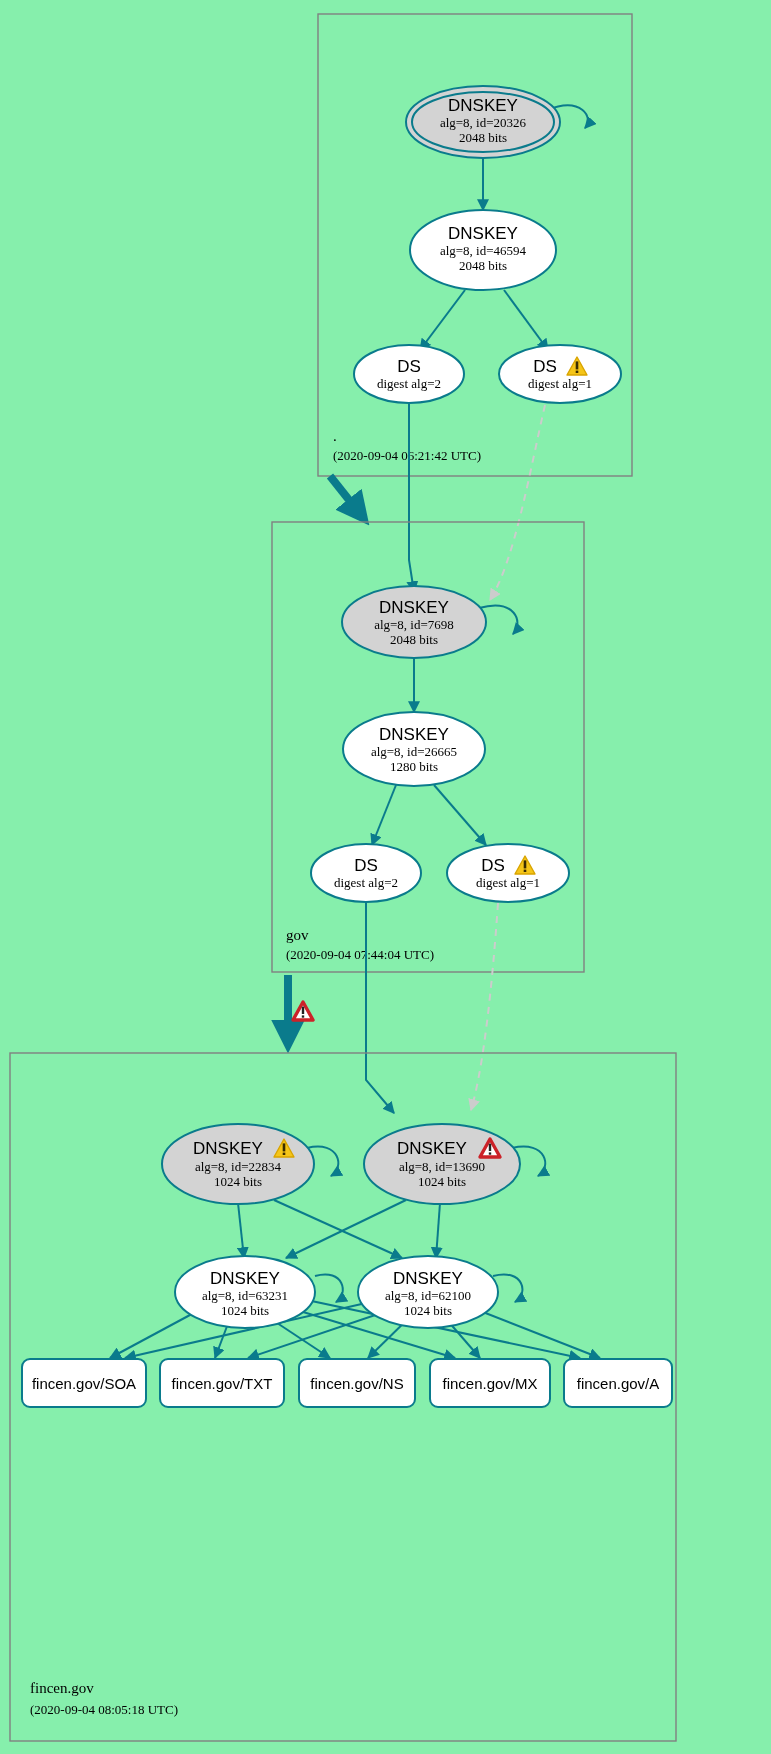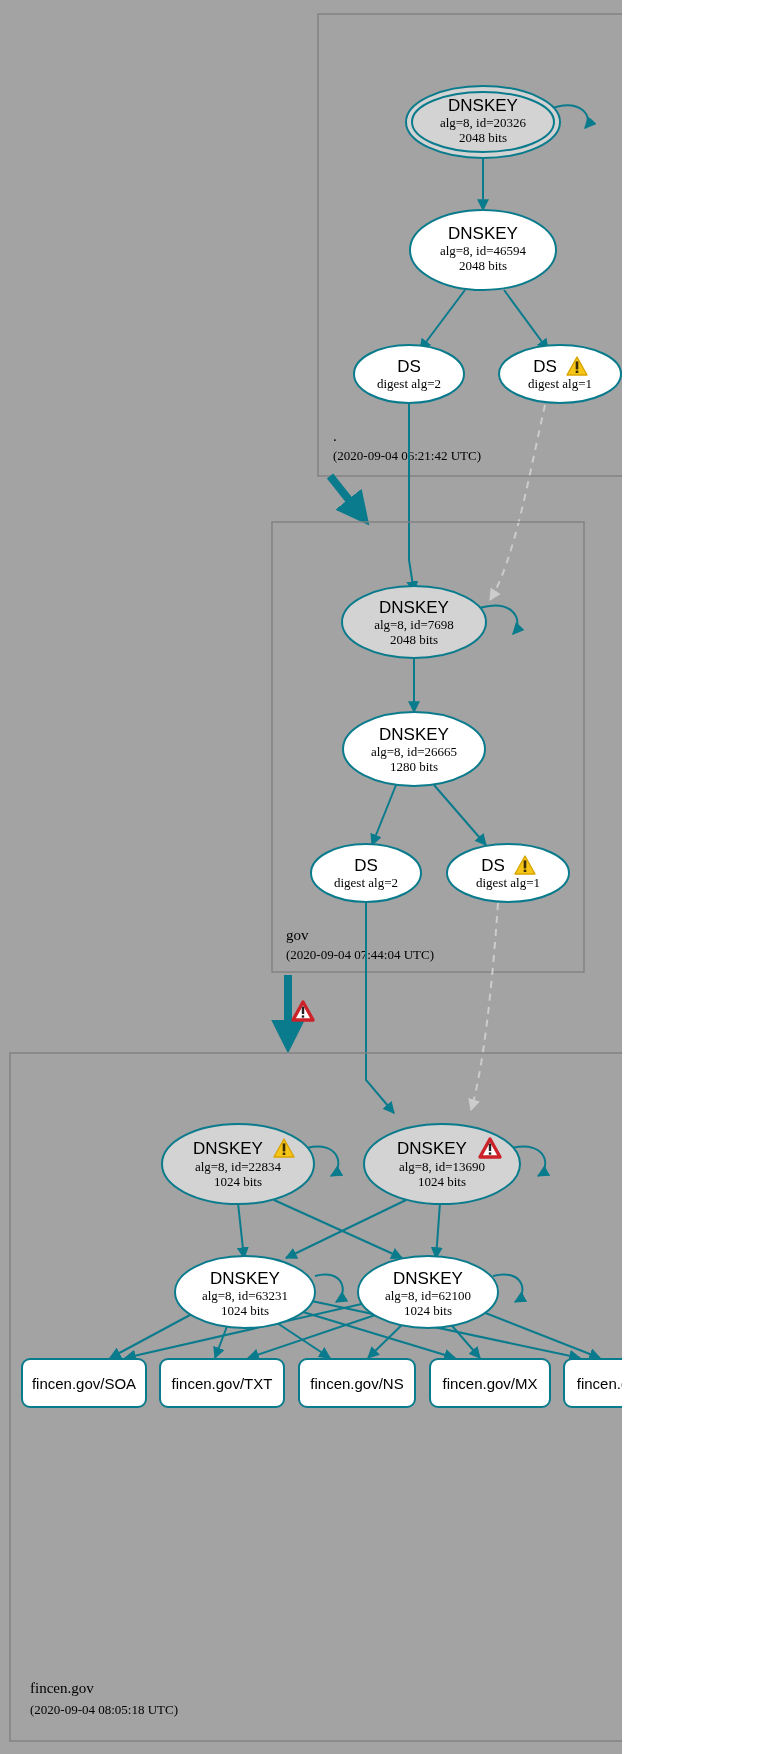--- a/index.html
+++ b/index.html
@@ -3,24 +3,24 @@
 <meta charset="utf-8">
 <style>
   * { box-sizing: border-box; }
   html, body {
     margin: 0; padding: 0;
     background: #ffffff;
     font-family: "Liberation Sans", sans-serif;
   }
   #stage {
     position: relative;
-    width: 622px;
+    width: 771px;
     height: 1754px;
     overflow: hidden;
-    background: #a3a3a3;
+    background: #86efac;
   }
   #svgroot {
     position: absolute;
     top: 0; left: 0;
     width: 771px;
     height: 1754px;
   }
   text { font-family: "Liberation Sans", sans-serif; }
   .node-title {
     font-family: "Liberation Sans", sans-serif;

